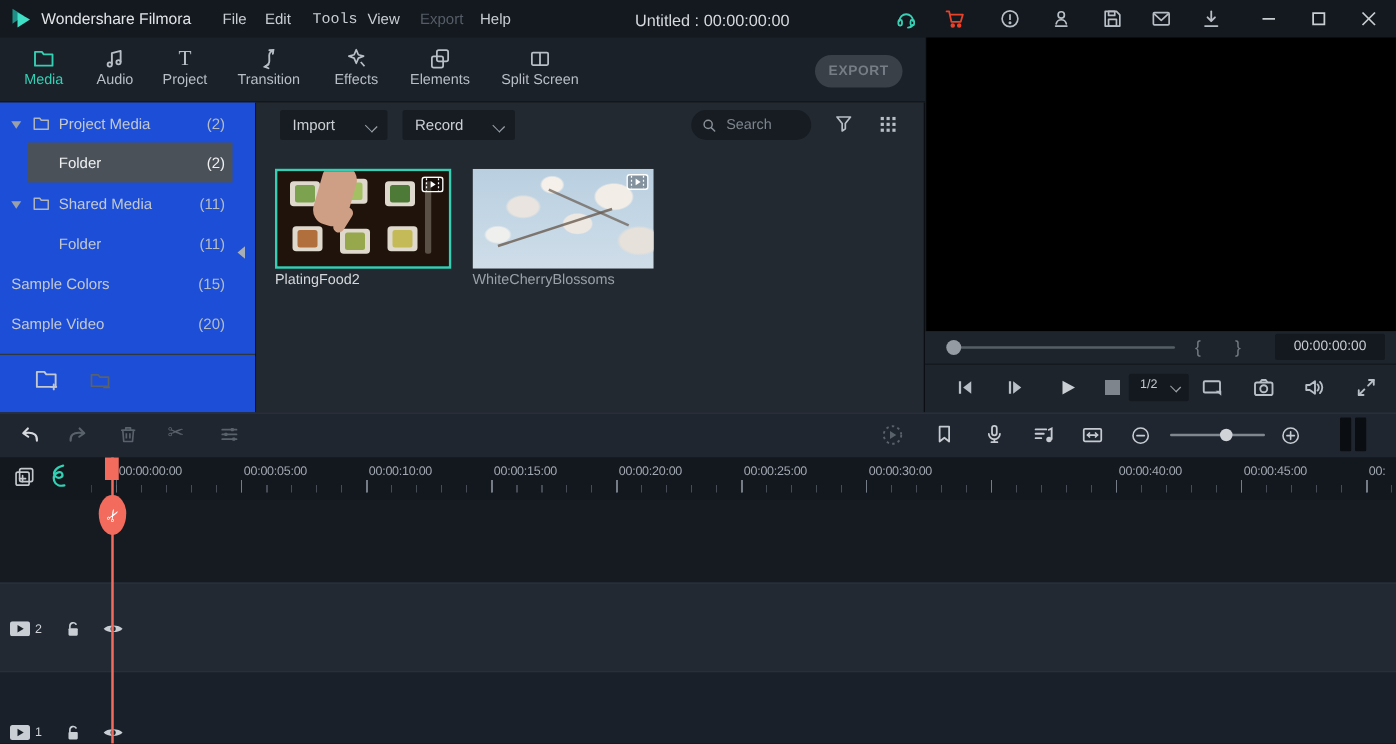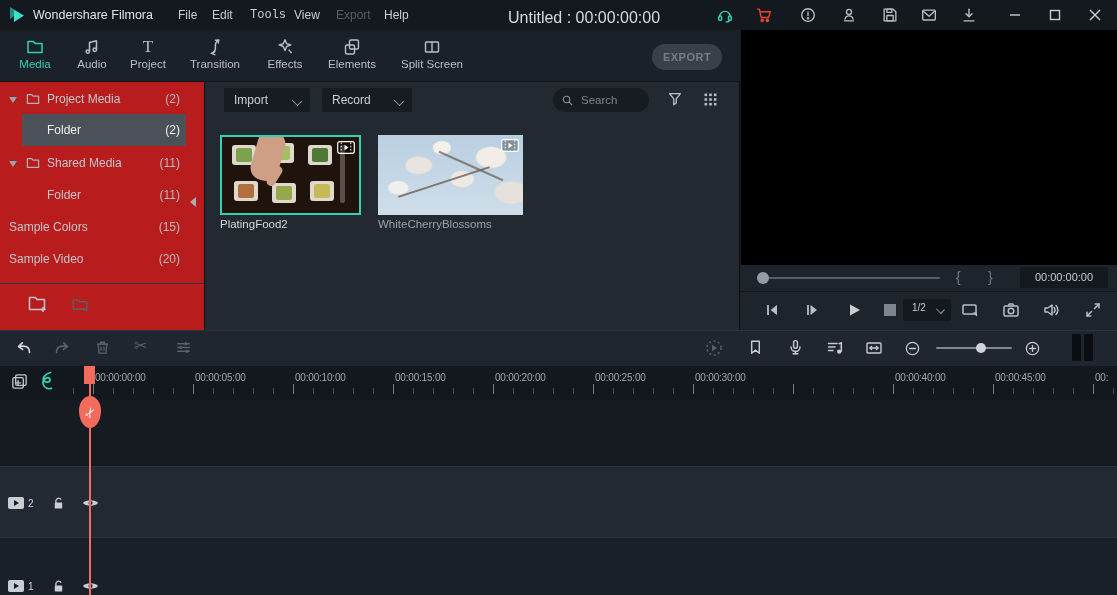--- a/index.html
+++ b/index.html
@@ -13,21 +13,21 @@
   .menu{position:absolute;top:8px;font-size:12px;color:#c9ced4;cursor:default;}
   .menu.disabled{color:#565d66;}
   .tbbtn{position:absolute;top:6px;width:18px;height:18px;color:#b8bec5;}
   
   .tabbar{position:absolute;left:0;top:30px;width:740px;height:52px;background:#1b2129;border-bottom:1px solid #10141a;box-sizing:border-box;}
   .tab{position:absolute;top:6px;height:44px;text-align:center;color:#b9bfc6;font-size:11.5px;}
   .tab .ticon{display:flex;justify-content:center;height:22px;align-items:center;color:#b9bfc6;}
   .tab.active,.tab.active .ticon{color:#35d0b4;}
   .tab .tunder{position:absolute;left:50%;transform:translateX(-50%);bottom:-6px;width:44px;height:3px;background:#35d0b4;border-radius:2px;}
   
-  .sidebar{position:absolute;left:0;top:82px;width:205px;height:248px;background:#b91c1c;border-right:1px solid #0e1217;box-sizing:border-box;}
+  .sidebar{position:absolute;left:0;top:82px;width:205px;height:248px;background:#1d4ed8;border-right:1px solid #0e1217;box-sizing:border-box;}
   .srow{position:absolute;left:0;width:205px;height:32px;line-height:32px;color:#c3c8ce;}
   .scount{position:absolute;right:25px;color:#b6bcc3;}
   .sel{background:#4a5159;color:#eef0f2;}
   .caret{position:absolute;left:9px;top:14px;width:0;height:0;border-left:4.5px solid transparent;border-right:4.5px solid transparent;border-top:6px solid #9aa1a9;}
   
   .media{position:absolute;left:205px;top:82px;width:535px;height:248px;background:#232931;border-right:1px solid #0b0e12;box-sizing:border-box;}
   .dropbtn{position:absolute;top:88px;height:24px;background:#171c23;border-radius:2px;color:#ccd0d5;line-height:24px;}
   .chev{position:absolute;right:9px;top:9px;width:7px;height:7px;border-right:1.5px solid #9aa1a9;border-bottom:1.5px solid #9aa1a9;transform:rotate(45deg) scale(1,.8);}
   .search{position:absolute;left:553px;top:88px;width:96px;height:24px;background:#171c23;border-radius:12px;display:flex;align-items:center;padding:0 8px;box-sizing:border-box;}
   .search input{background:transparent;border:none;outline:none;color:#c6cbd1;font-size:11.5px;width:60px;font-family:"Liberation Sans",sans-serif;}
@@ -79,21 +79,21 @@
     </span>
     <span class="abs lbl" style="left:33px;top:8px;font-size:12.5px;color:#e2e5e8;">Wondershare Filmora</span>
 
     <span class="menu" style="left:178px;">File</span>
     <span class="menu" style="left:212px;">Edit</span>
     <span class="menu" style="left:250px;font-family:Liberation Mono, monospace;">Tools</span>
     <span class="menu" style="left:294px;">View</span>
     <span class="menu disabled" style="left:336px;">Export</span>
     <span class="menu" style="left:384px;">Help</span>
 
-    <span class="abs lbl" style="left:508px;top:9px;font-size:16px;color:#d6dade;">Untitled : 00:00:00:00</span>
+    <span class="abs lbl" style="left:508px;top:9px;font-size:13px;color:#d6dade;">Untitled : 00:00:00:00</span>
 
     <span class="tbbtn" style="left:716px;color:#3bd0b4;">
       <svg width="18" height="18" viewBox="0 0 20 20">
           <g fill="none" stroke="currentColor" stroke-width="1.6" stroke-linecap="round">
             <path d="M4 12a6 6 0 0 1 12 0"></path>
             <rect x="3" y="11" width="3.2" height="5" rx="1.4"></rect>
             <rect x="13.8" y="11" width="3.2" height="5" rx="1.4"></rect>
             <path d="M15.5 15.5c-.6 1.6-2.2 2.3-4 2.3"></path>
           </g>
         </svg>

